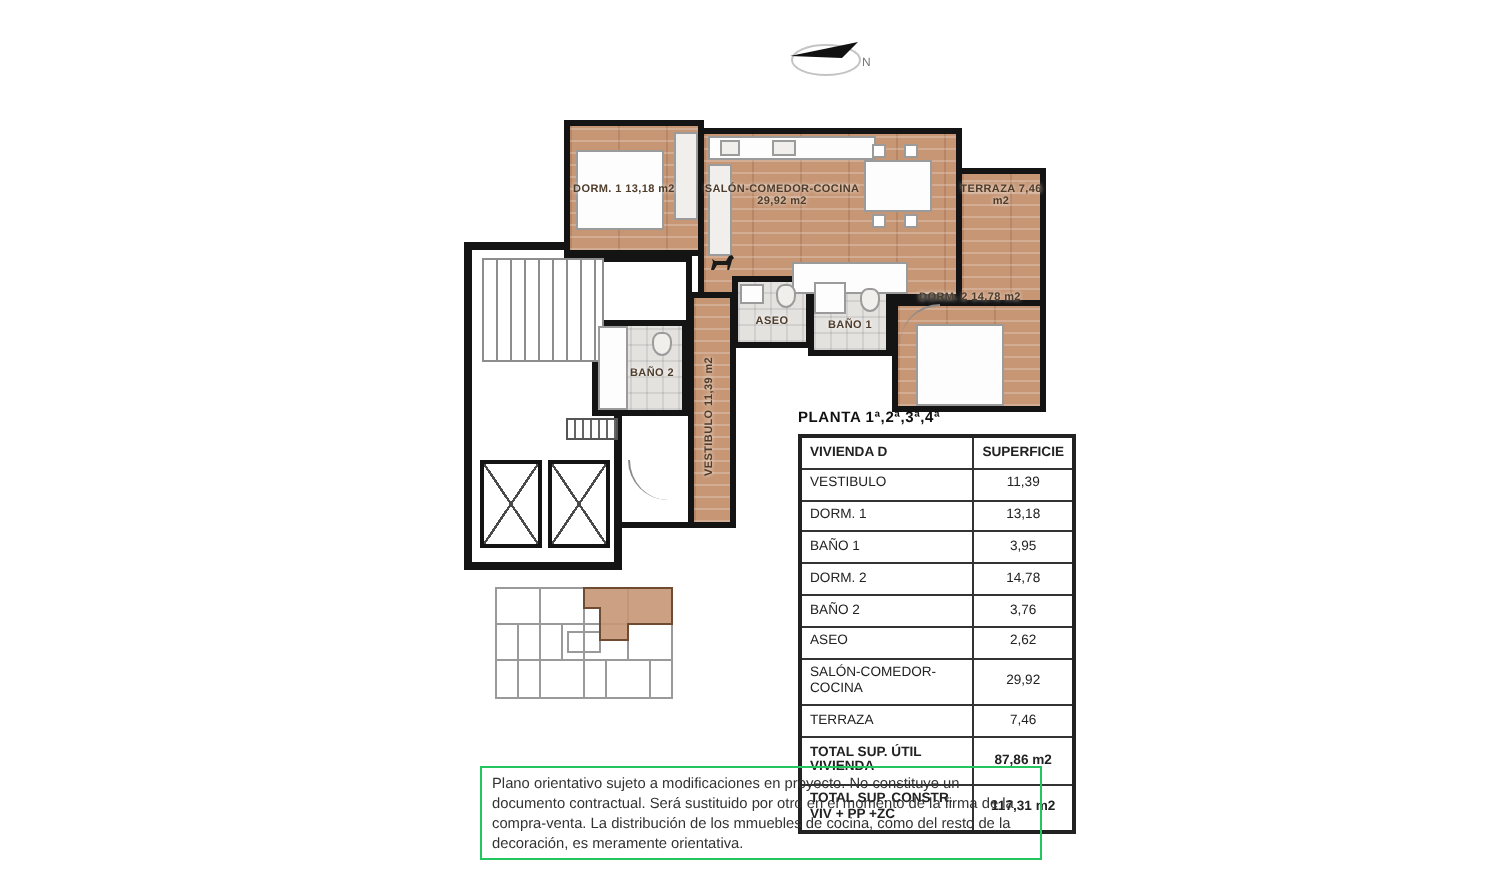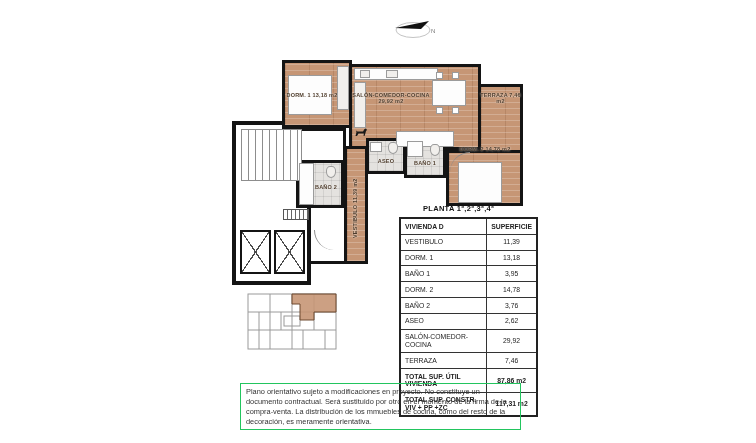--- a/index.html
+++ b/index.html
@@ -58,21 +58,21 @@
   }
   .pillow{position:absolute;background:#fff;border:1px solid #b5b5b5;}
   .chair{position:absolute;width:7px;height:7px;background:#fff;border:1px solid var(--furn-border);z-index:4;}
   .vert-label{transform:rotate(-90deg);transform-origin:left top;white-space:nowrap;}
 
   
   .keyplan{position:absolute;left:240px;top:288px;width:104px;height:68px;z-index:2;}
 
   
   .table-block{position:absolute;left:399px;top:204px;width:140px;z-index:2;}
-  .table-title{font-size:7.5px;font-weight:bold;letter-spacing:.3px;color:#111;margin-bottom:4px;margin-left:24px;}
+  .table-title{font-size:7.5px;font-weight:bold;letter-spacing:.3px;color:#111;margin-bottom:4px;}
   table.surfaces{border-collapse:collapse;width:139px;border:2px solid #222;}
   table.surfaces th, table.surfaces td{
     border:1px solid #333;font-size:6.8px;padding:3.5px 4px;color:#222;
     font-weight:normal;text-align:left;line-height:1.15;
   }
   table.surfaces th{font-weight:bold;}
   table.surfaces .val{text-align:center;width:42px;}
   table.surfaces tr.total td{font-weight:bold;}
 
   

